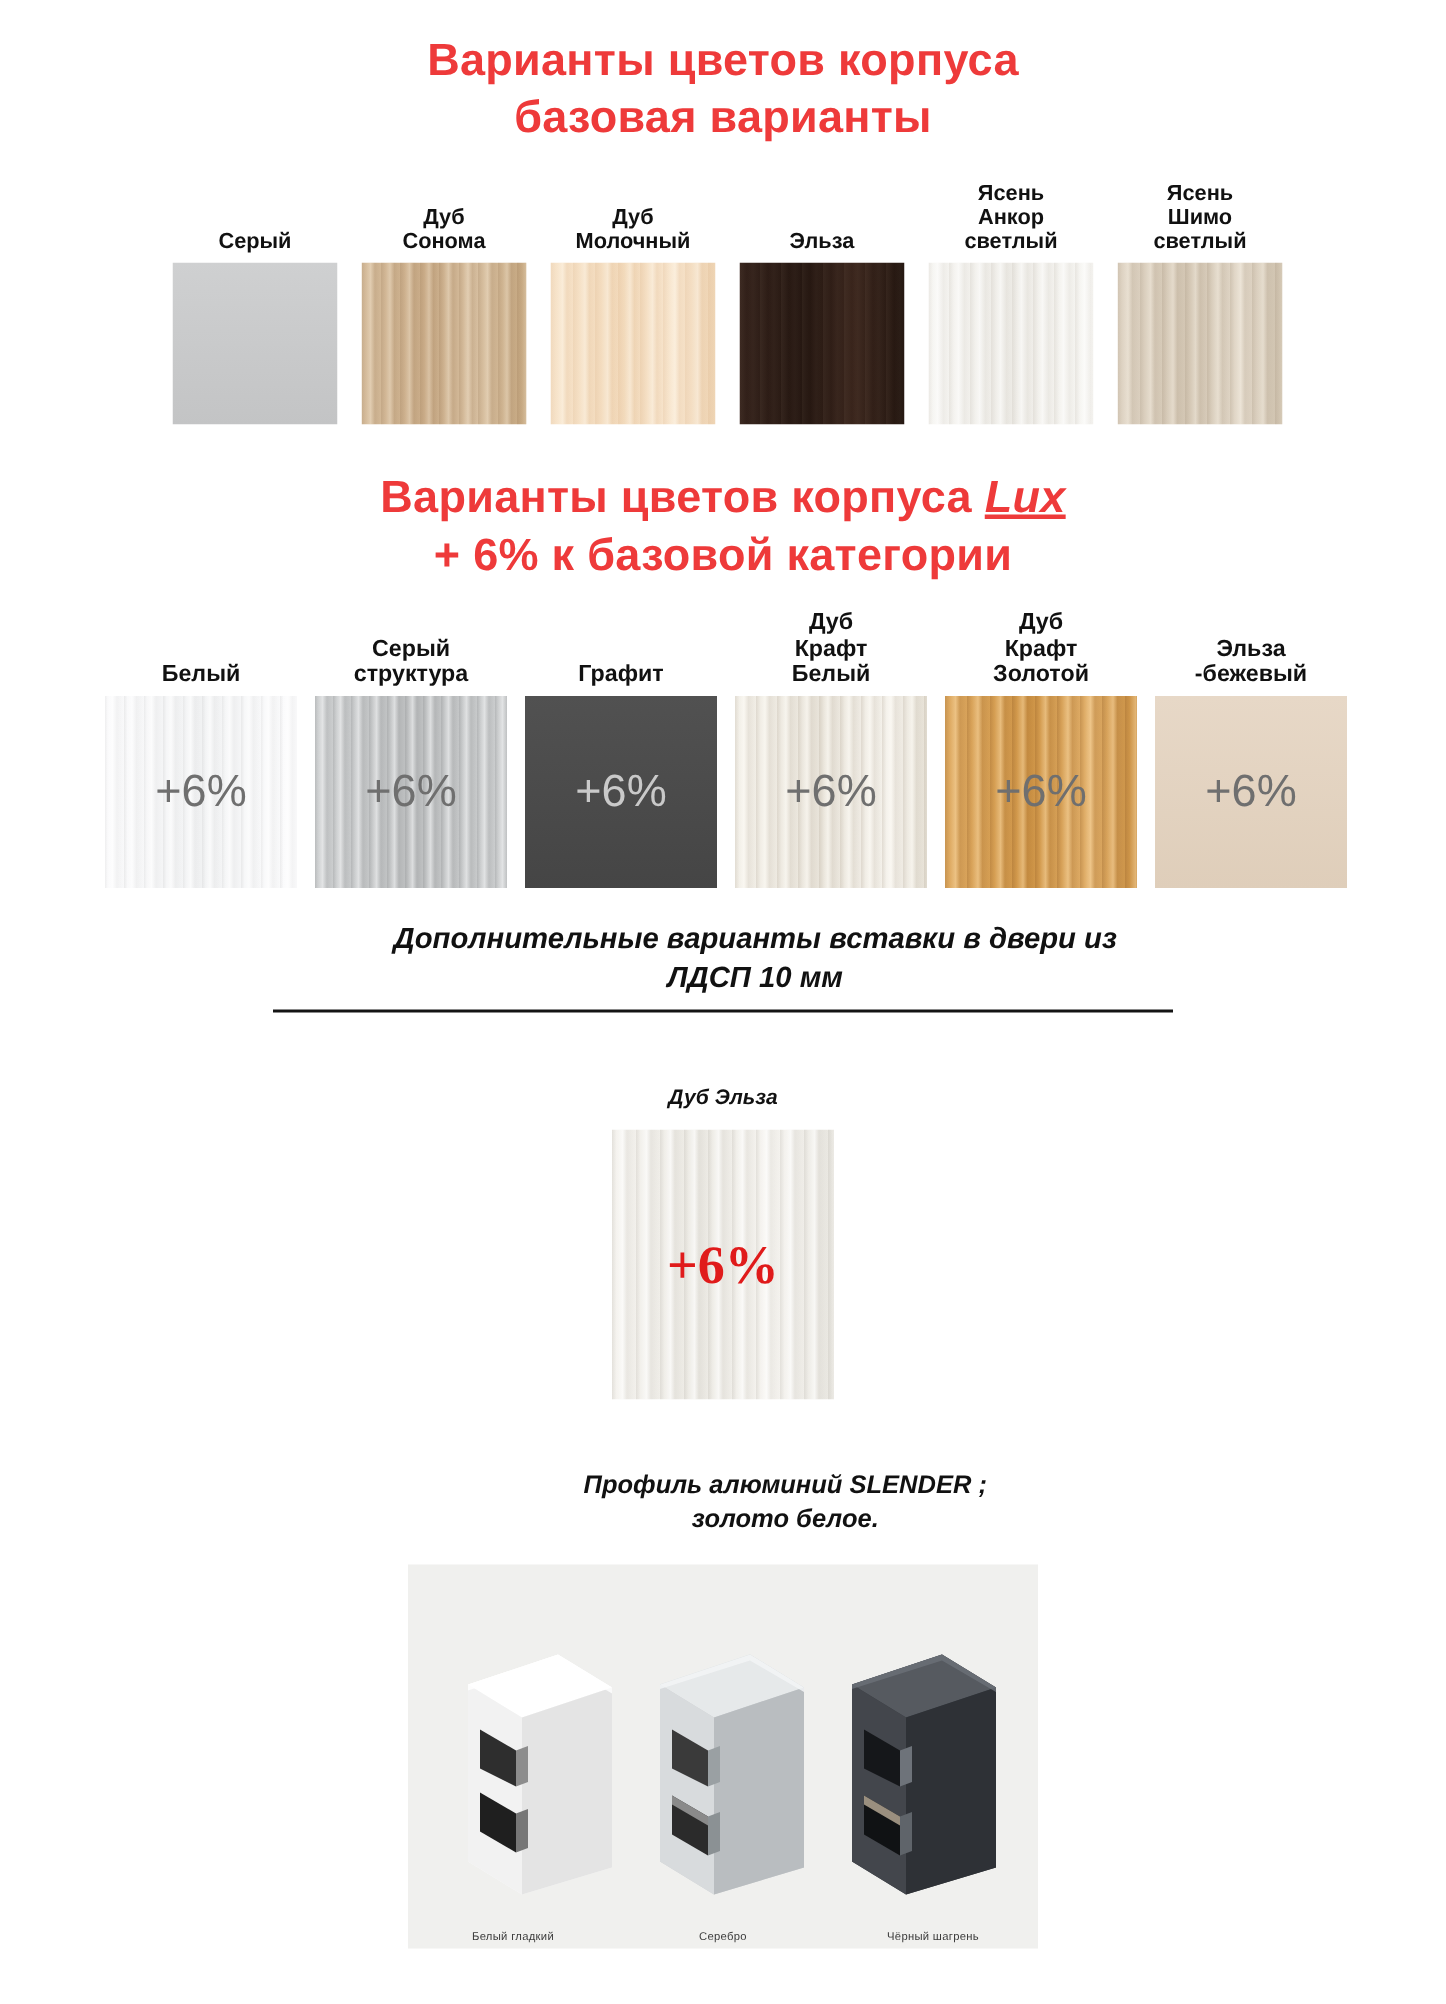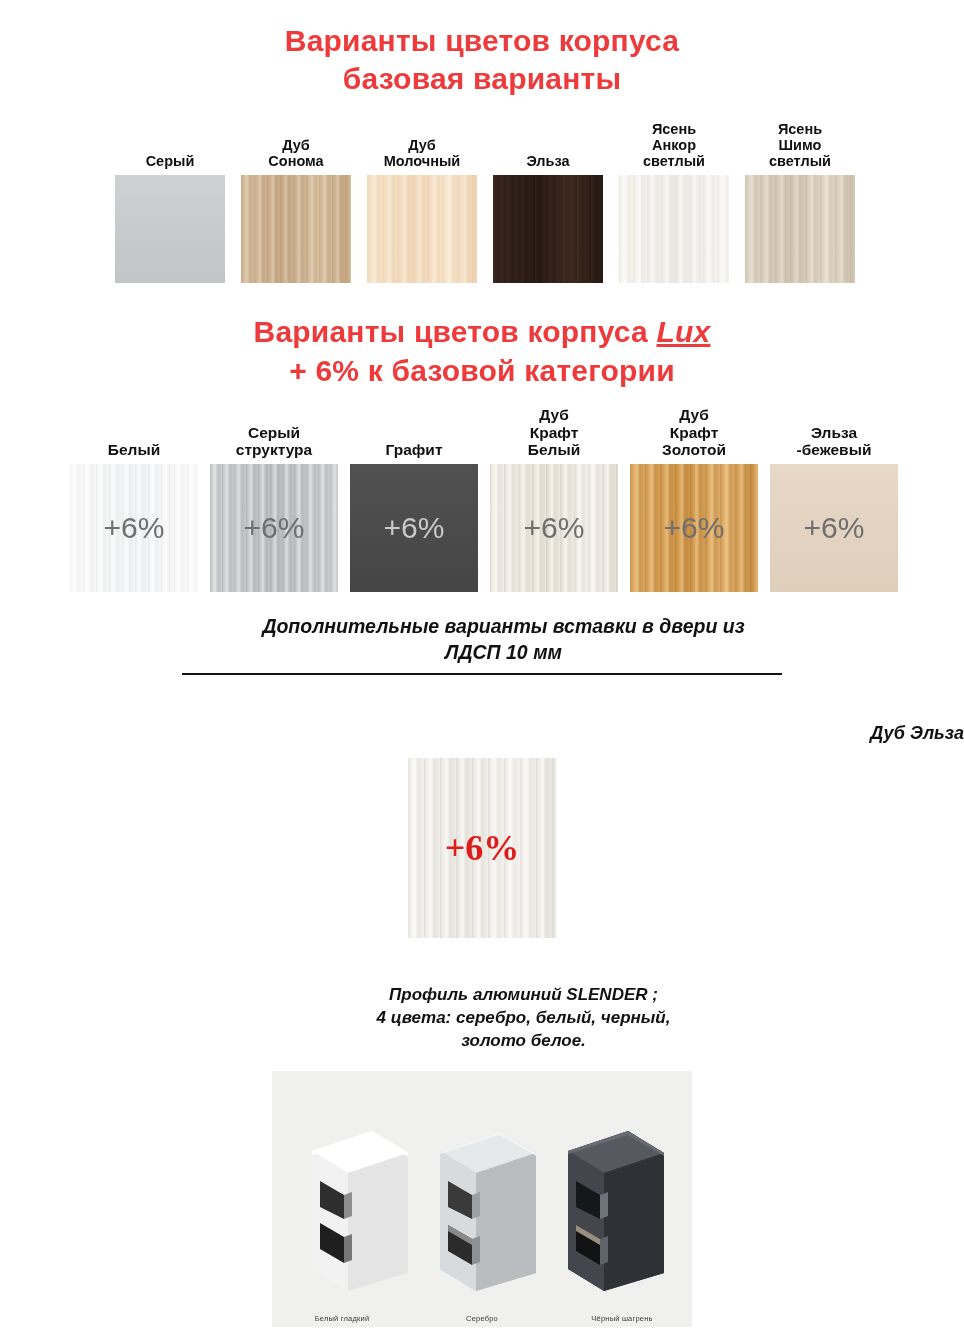--- a/index.html
+++ b/index.html
@@ -104,24 +104,24 @@
   }
   .rule {
     width: 600px;
     height: 2px;
     background: #141414;
     margin: 8px auto 0 auto;
   }
 
   
   .elsa-name {
-    text-align: right;
+    text-align: center;
     font-style: italic;
     font-weight: bold;
-    font-size: 18px;
+    font-size: 14px;
     margin-top: 48px;
     color: #111;
   }
   .elsa-chip-wrap {
     display: flex;
     justify-content: center;
     margin-top: 14px;
   }
   .elsa-chip {
     position: relative;
@@ -335,21 +335,20 @@
       <div class="chip-inner" style="background:
         repeating-linear-gradient(90deg,
           rgba(165,160,150,.22) 0px, rgba(165,160,150,0) 3px, rgba(255,255,255,.6) 7px, rgba(165,160,150,.13) 10px, rgba(165,160,150,0) 16px),
         linear-gradient(90deg,#f5f3ef,#eceae4 40%,#f6f4f0 72%,#e9e7e1);"></div>
       <div class="elsa-pct">+6%</div>
     </div>
   </div>
 
   <div class="subtitle small profile-text">
     <div>Профиль алюминий SLENDER ;</div>
-    <div>4 цвета: серебро, белый, черный,</div>
     <div>золото белое.</div>
   </div>
 
   <div class="profile-img">
 
     <svg class="extrusion" style="left:28px;" width="130" height="170" viewBox="0 0 130 170">
       <polygon points="12,28 72,8 108,30 108,150 48,168 12,146" fill="#fafafa"></polygon>
       <polygon points="12,28 72,8 108,30 48,50" fill="#ffffff"></polygon>
       <polygon points="48,50 108,30 108,150 48,168" fill="#e4e4e4"></polygon>
       <polygon points="12,28 48,50 48,168 12,146" fill="#f2f2f2"></polygon>

